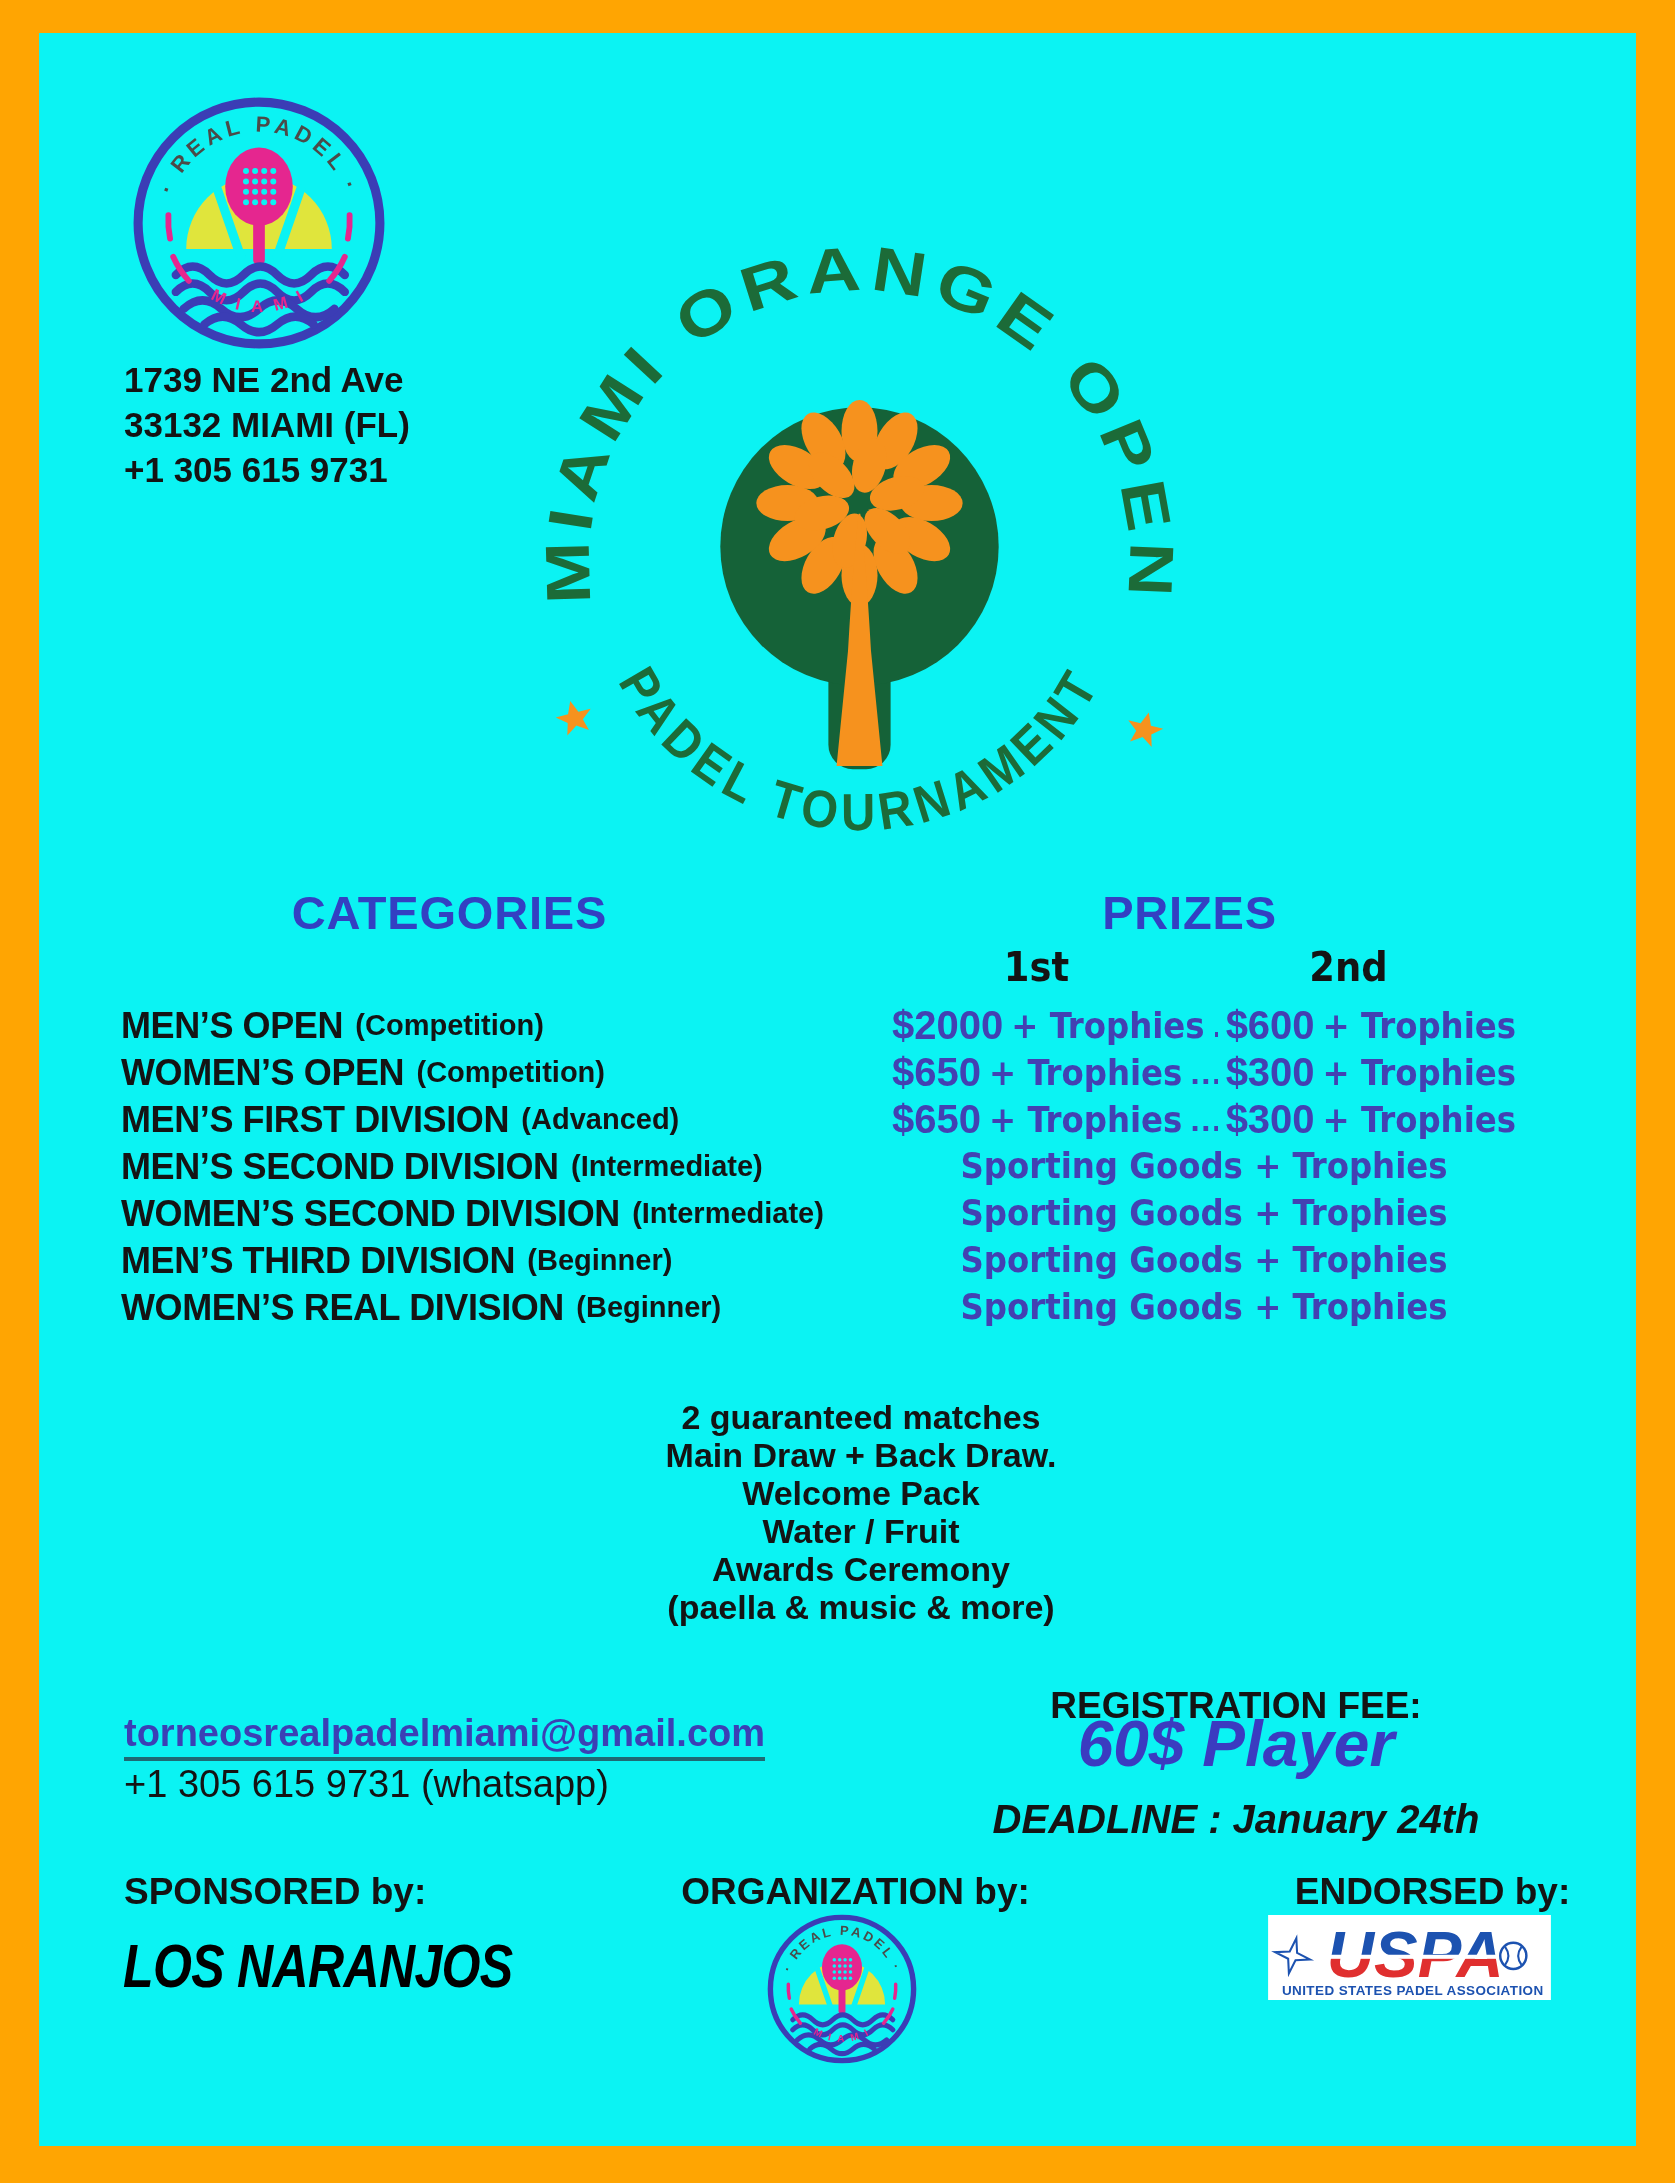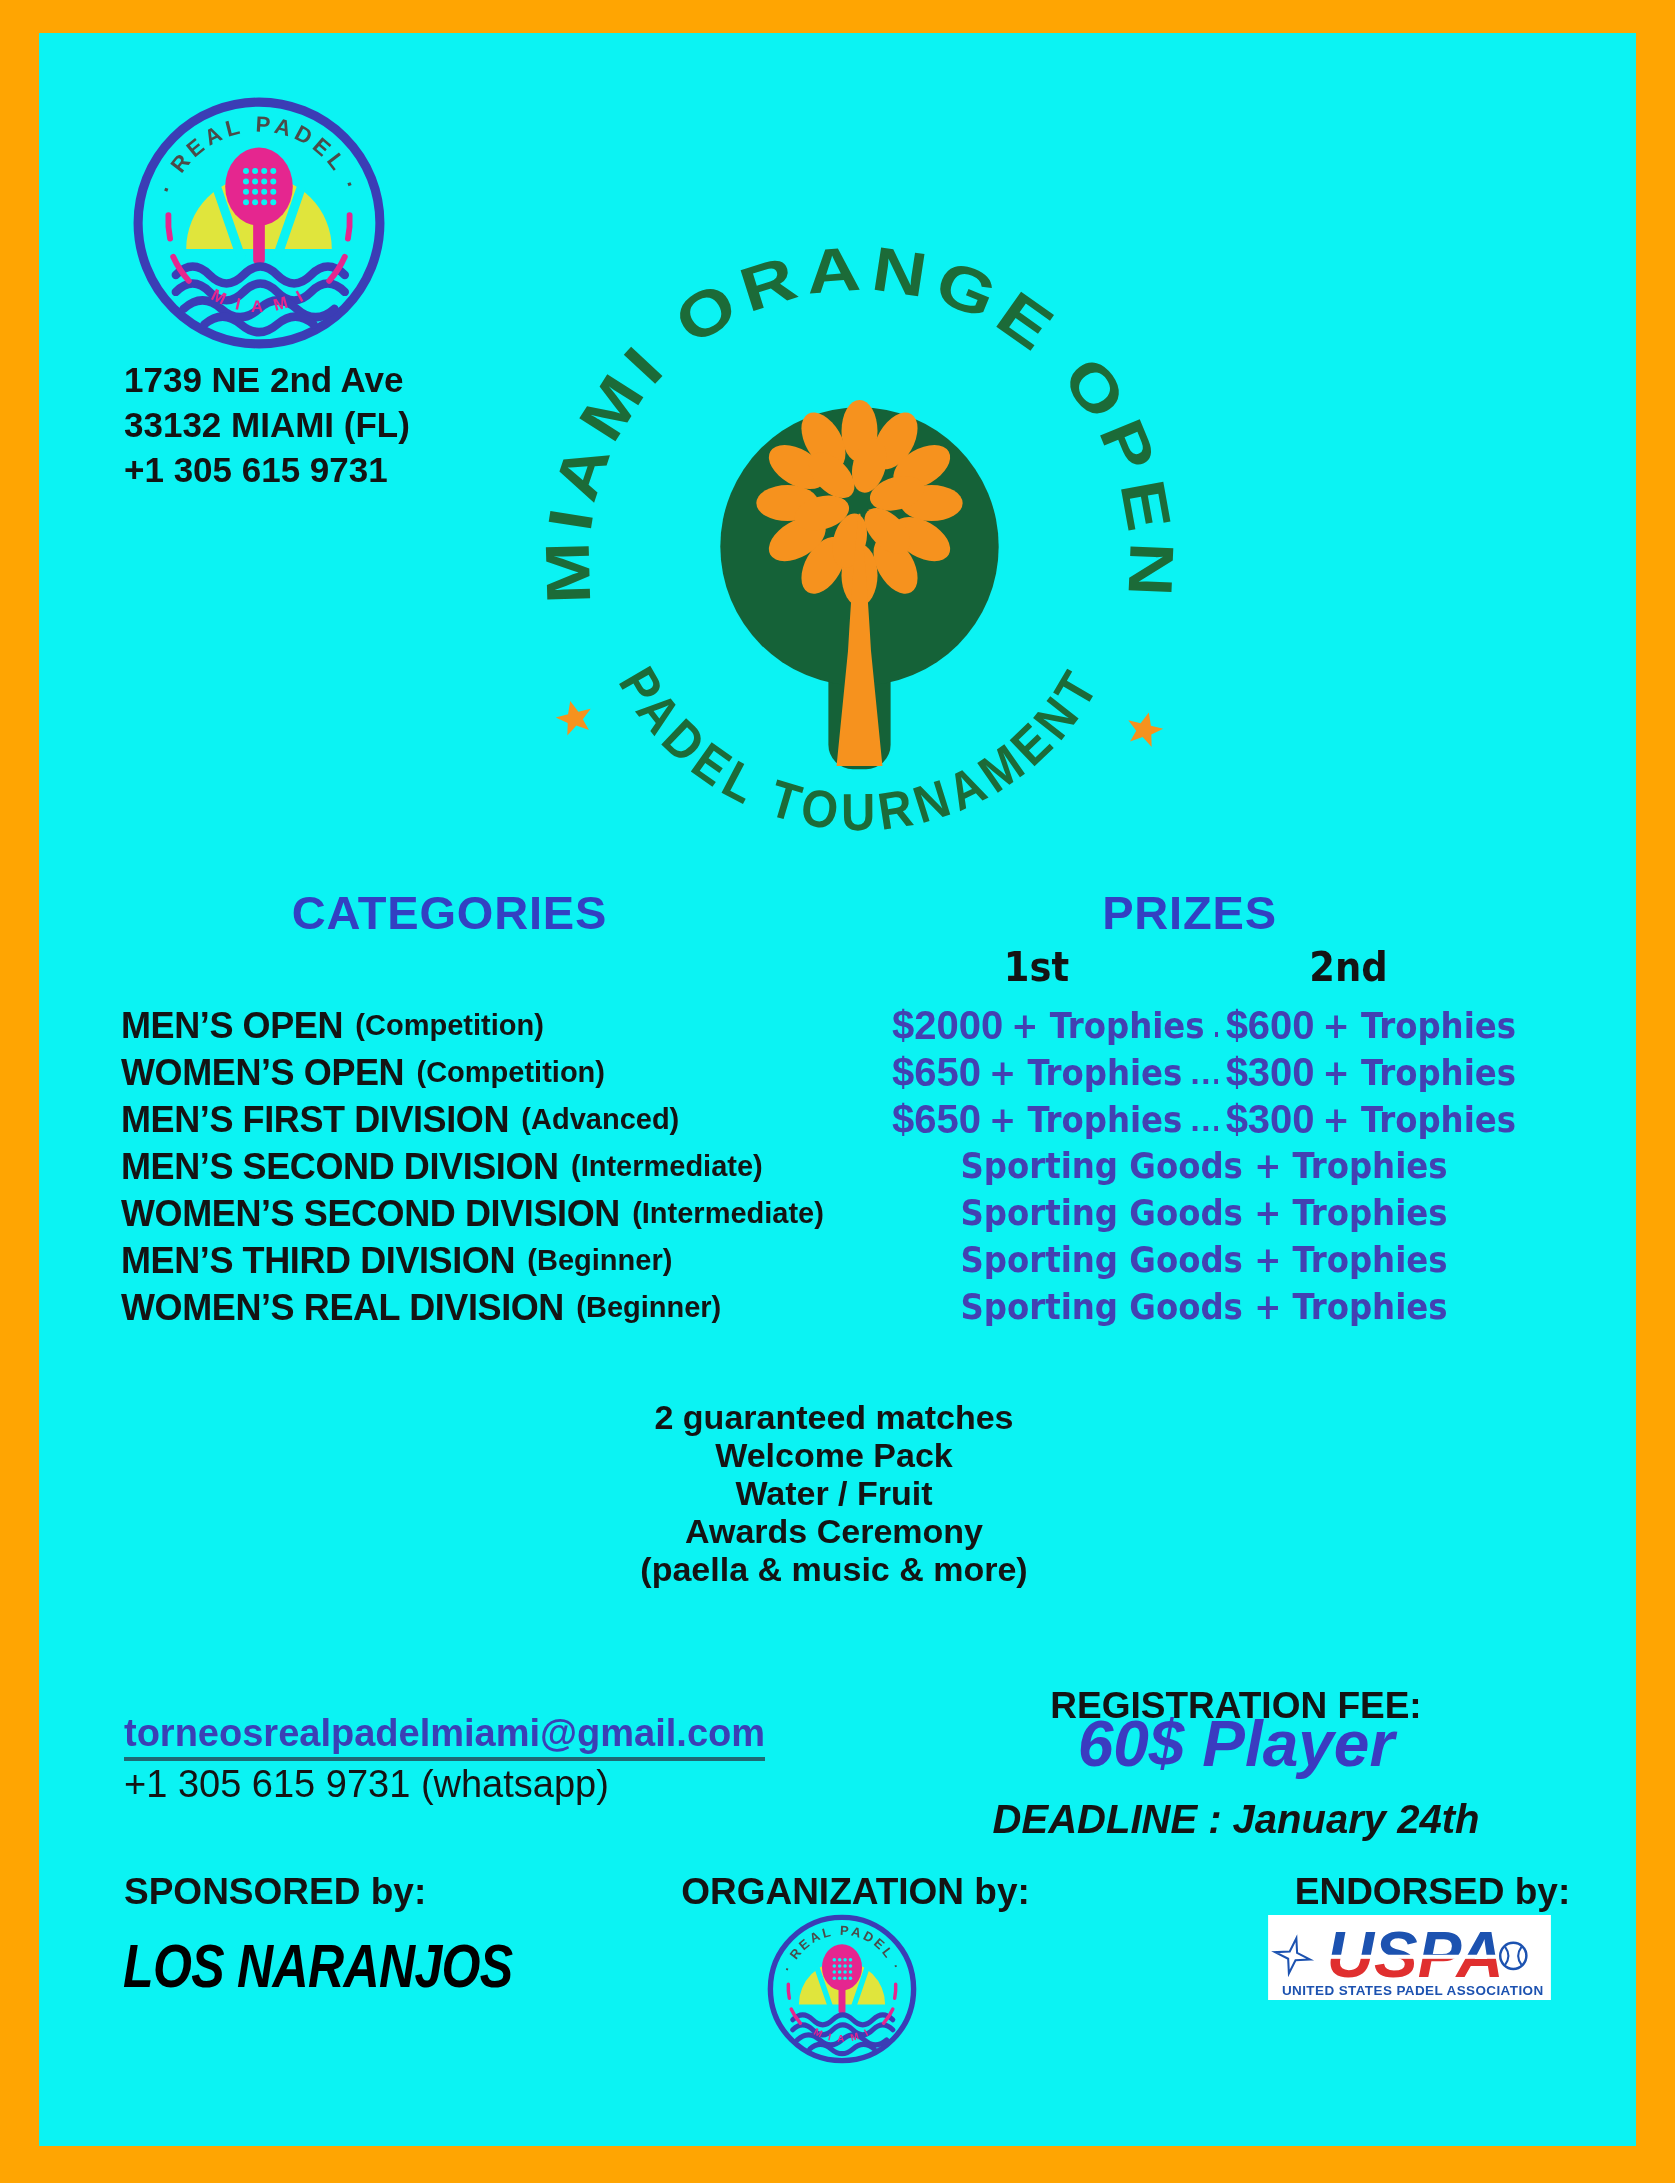--- a/index.html
+++ b/index.html
@@ -26,21 +26,21 @@
   .crow{height:47px;display:flex;align-items:center;gap:12.3px;white-space:nowrap;}
   .cname{font-size:36px;font-weight:800;color:var(--text_black);letter-spacing:-0.4px;}
   .cnote{font-size:29px;font-weight:700;color:var(--text_black);}
   .prz-list{left:892px;top:1002px;width:624px;color:var(--prize_indigo);}
   .prow{height:47px;display:flex;align-items:center;gap:8px;white-space:nowrap;}
   .amt{font-size:40px;font-weight:800;}
   .plbl{font-size:36px;font-weight:600;}
   .pdots{flex:1;text-align:center;font-size:33px;font-weight:800;letter-spacing:1.6px;overflow:hidden;}
   .grow{height:47px;display:flex;align-items:center;justify-content:center;
         font-size:36px;font-weight:600;white-space:nowrap;}
-  .perks{left:466px;top:1398px;width:736px;text-align:center;color:var(--text_black);}
+  .perks{left:493px;top:1398px;width:736px;text-align:center;color:var(--text_black);}
   .perk{font-size:34px;font-weight:700;line-height:38px;}
   .reg-heading{left:124px;top:1666px;font-size:37px;font-weight:800;color:var(--text_black);word-spacing:9.8px;}
   .reg-email{left:124px;top:1712px;font-size:38px;font-weight:800;color:var(--link_blue);
              border-bottom:4.1px solid #1E6A74;padding-bottom:1.6px;text-decoration:none;display:inline-block;}
   .reg-phone{left:124px;top:1763px;font-size:38px;font-weight:400;color:var(--text_black);}
   .fee-heading{left:966px;top:1685px;width:540px;text-align:center;font-size:37px;font-weight:800;color:var(--text_black);}
   .fee-amount{left:966px;top:1707px;width:540px;text-align:center;font-size:64px;font-weight:800;
               font-style:italic;color:#3B3BC0;}
   .fee-deadline{left:966px;top:1797px;width:540px;text-align:center;font-size:40px;font-weight:800;
                 font-style:italic;color:var(--text_black);}
@@ -235,20 +235,21 @@
 
       <div class="grow narrow">Sporting Goods + Trophies</div>
 
       <div class="grow narrow">Sporting Goods + Trophies</div>
     </div>
 
   <div class="abs perks">
 
       <div class="perk">2 guaranteed matches</div>
 
+      <div class="perk">Main Draw + Back Draw.</div>
 
       <div class="perk">Welcome Pack</div>
 
       <div class="perk">Water / Fruit</div>
 
       <div class="perk">Awards Ceremony</div>
 
       <div class="perk">(paella &amp; music &amp; more)</div>
     </div>
 

